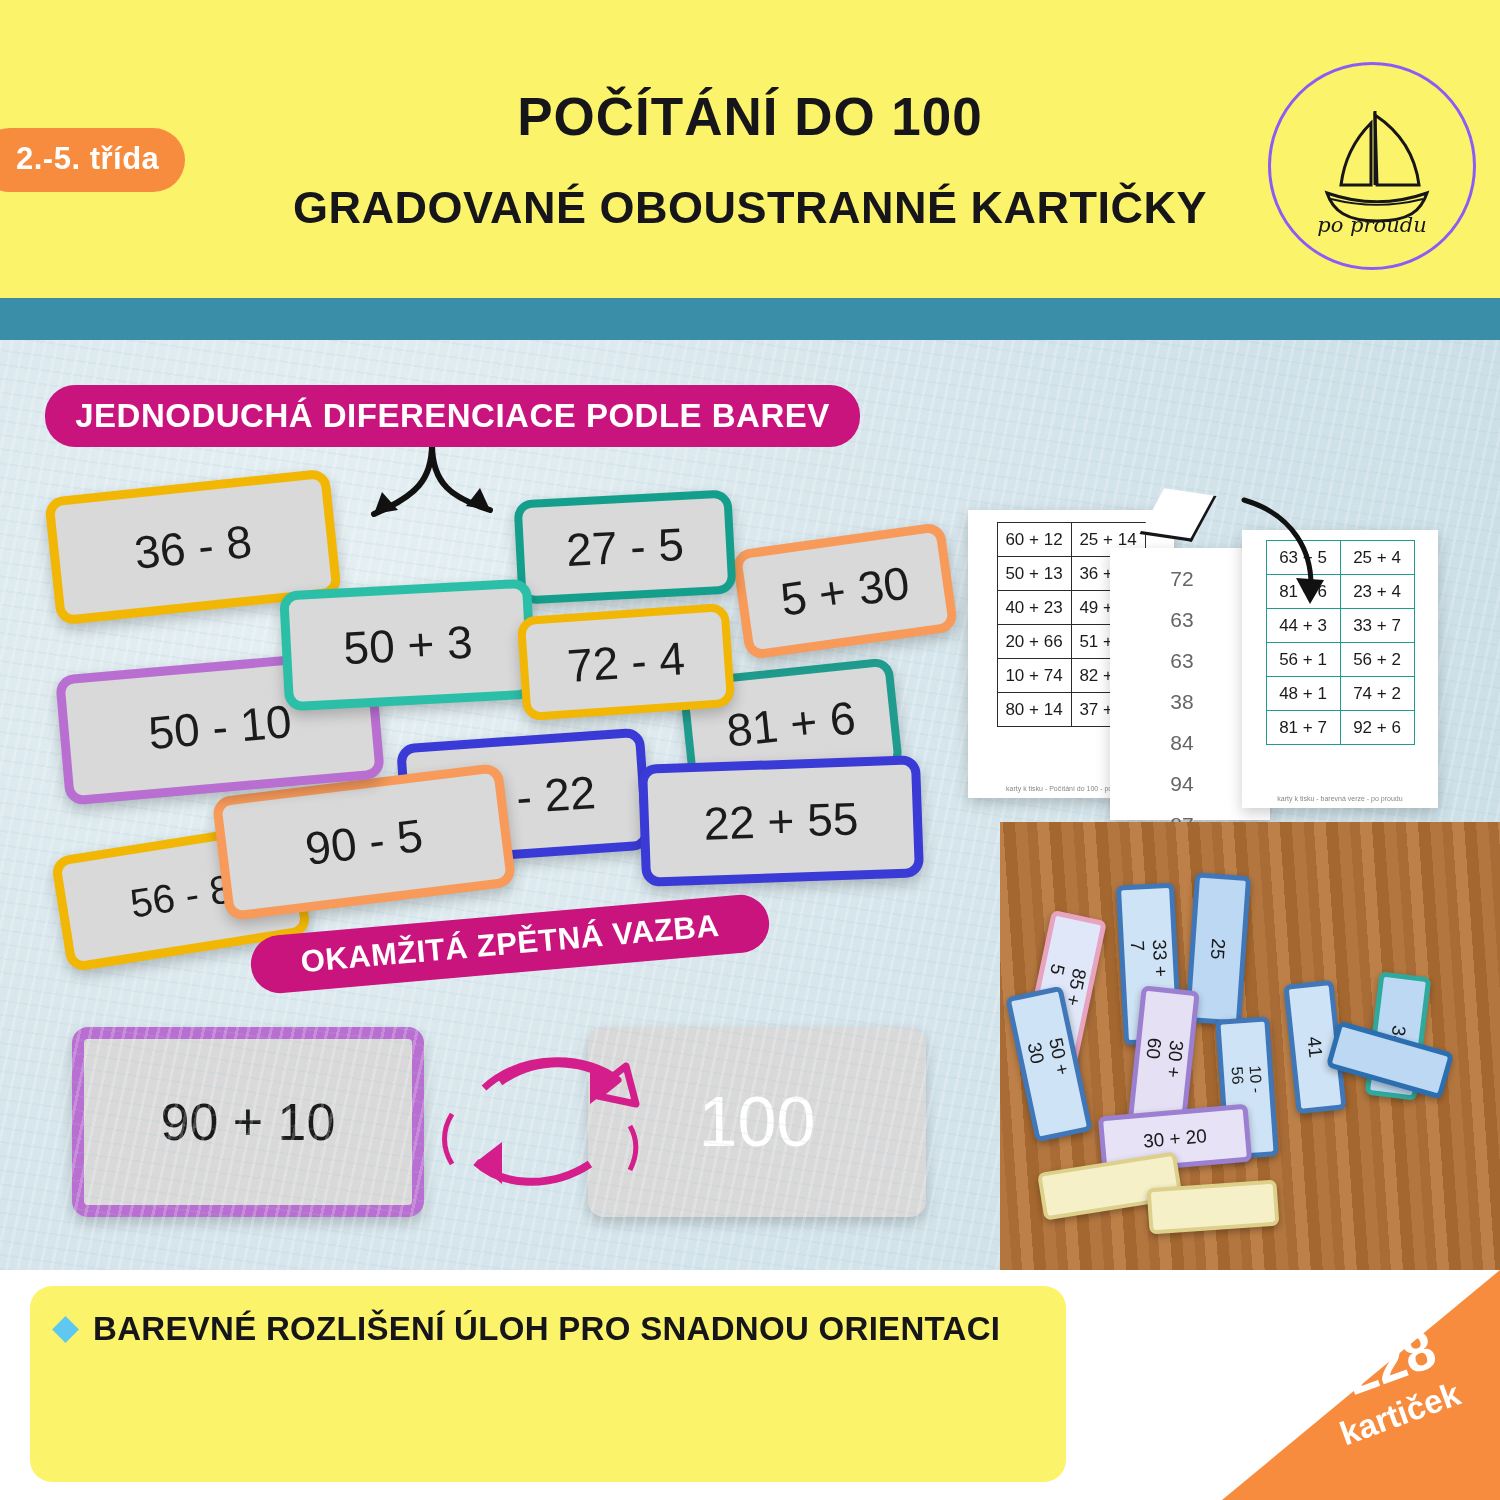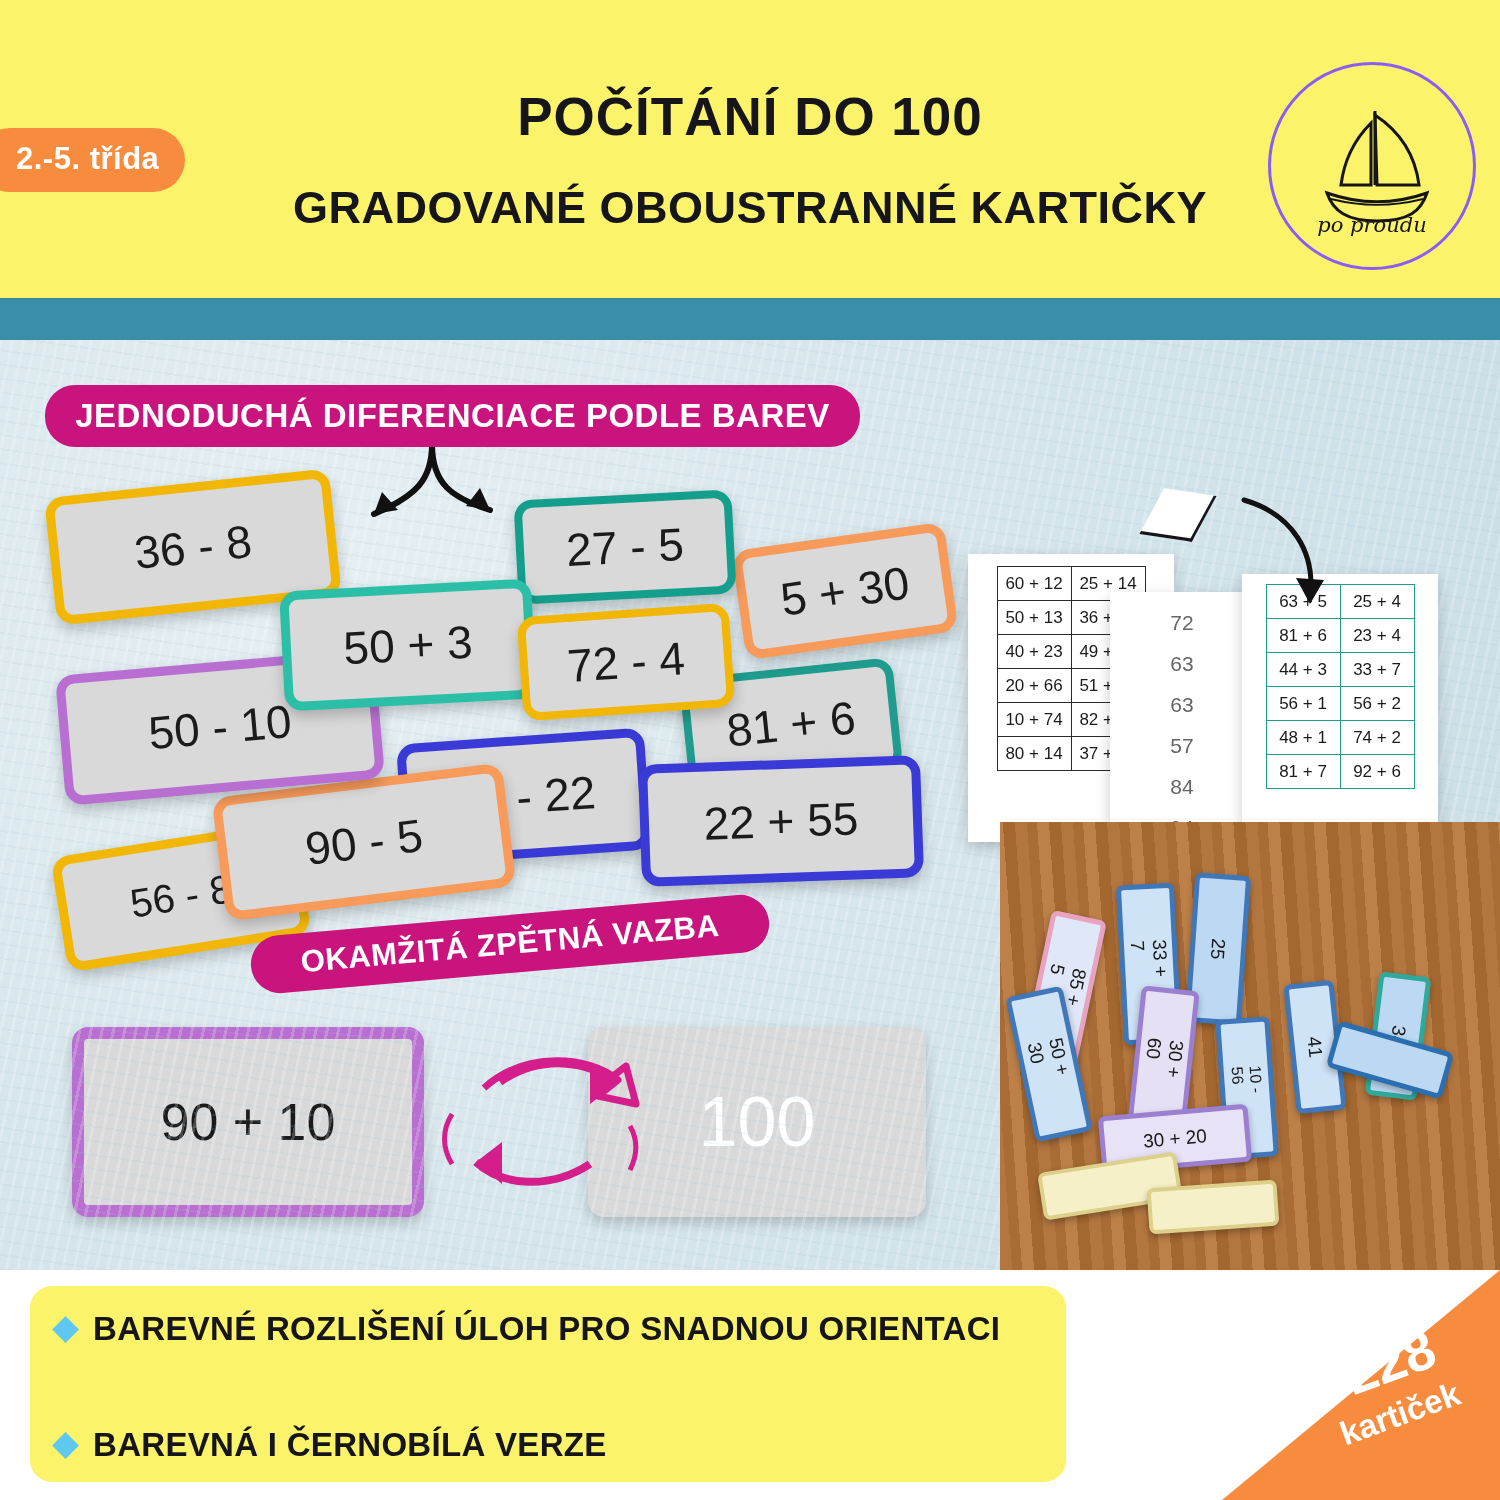--- a/index.html
+++ b/index.html
@@ -153,21 +153,20 @@
     box-shadow: 0 6px 14px rgba(0,0,0,0.22);
   }
   .card span { pointer-events: none; }
 
   
   .sheet {
     position: absolute;
     background: #ffffff;
     box-shadow: 0 5px 14px rgba(0,0,0,0.20);
     z-index: 20;
-    margin-top: 44px;
   }
   .minitable { border-collapse: collapse; }
   .minitable td {
     border: 1.6px solid #2a2a2a;
     width: 74px; height: 34px;
     text-align: center;
     font-size: 17px;
     color: #1b1b1b;
     font-family: "Liberation Sans", sans-serif;
   }
@@ -405,21 +404,21 @@
     </tbody>
       </table>
     <div class="sheet-caption">karty k tisku - Počítání do 100 - po proudu</div>
   </div>
 
   <div class="sheet" style="top:208px; left:1110px; width:160px; height:272px;">
     <div class="numcol" style="top:10px; left:42px;">
       <div>72</div>
       <div>63</div>
       <div>63</div>
-      <div>57</div>
+      <div>38</div>
       <div>84</div>
       <div>94</div>
       <div>87</div>
     </div>
   </div>
 
   <div class="sheet" style="top:190px; left:1242px; width:196px; height:278px;">
     <table class="minitable" style="margin:10px auto 0;">
       <tbody>
           <tr>
@@ -485,21 +484,17 @@
     <div class="pilecard" style="top:214px; left:330px; width:120px; height:48px; background:#bcd8f2; border:5px solid #2c6fb0; transform:rotate(16deg);"></div>
   </div>
 </div>
 
 <div class="footer-band"></div>
 <div class="footer-yellow">
   <div class="bullet-row" style="top:24px;">
     <span class="diamond"></span>
     <span>BAREVNÉ ROZLIŠENÍ ÚLOH PRO SNADNOU ORIENTACI</span>
   </div>
-  <div class="bullet-row" style="top:140px;">
-    <span class="diamond"></span>
-    <span>BAREVNÁ I ČERNOBÍLÁ VERZE</span>
-  </div>
 </div>
 
 <div class="corner"></div>
 <div class="corner-num">228</div>
 <div class="corner-word">kartiček</div>
 
 </body></html>

